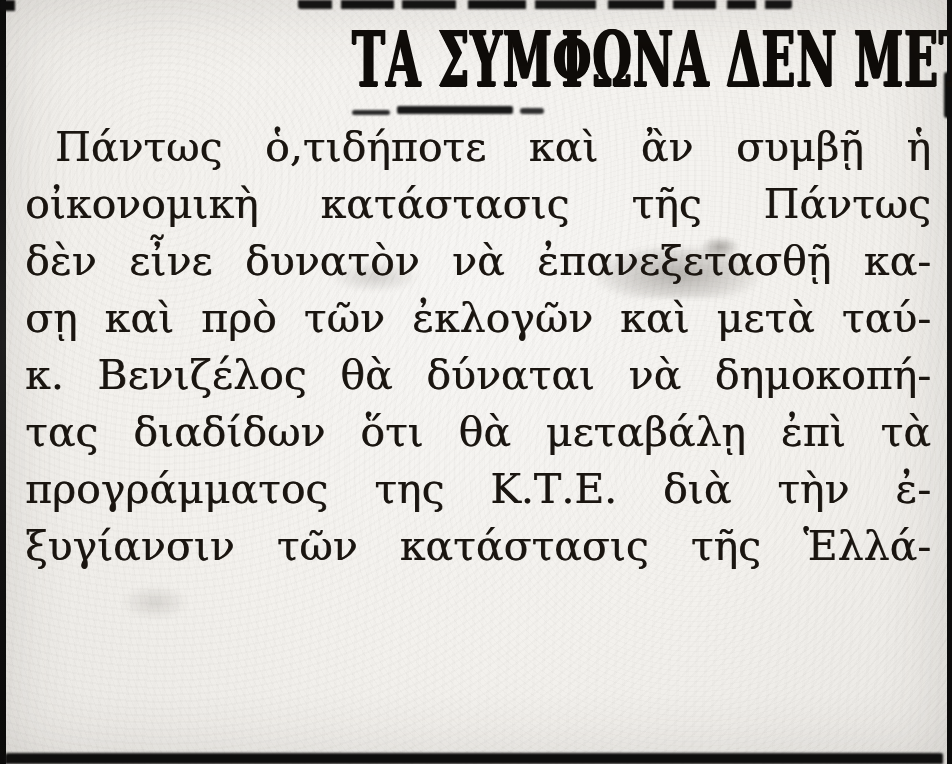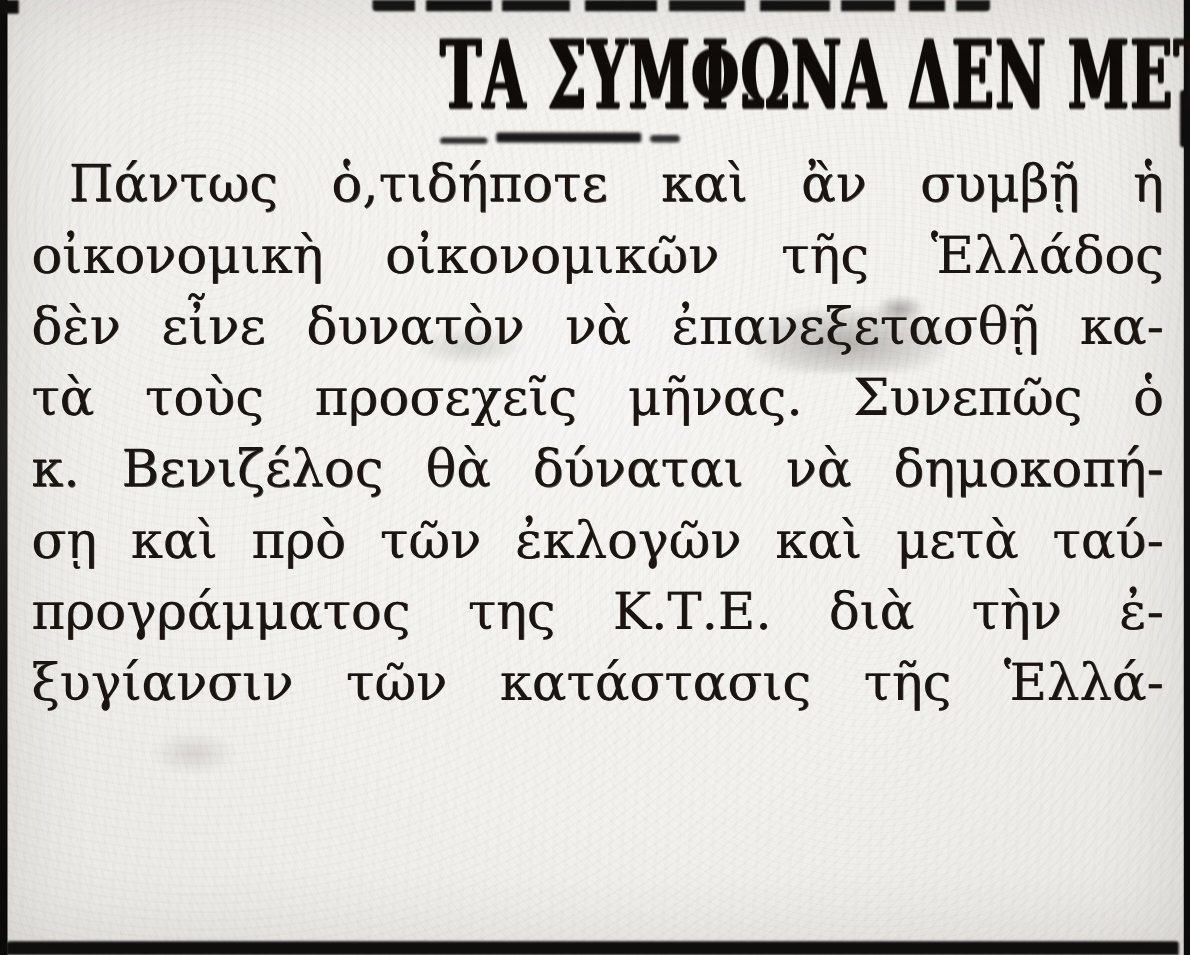--- a/index.html
+++ b/index.html
@@ -183,25 +183,25 @@
   </div>
 
   <div class="headline-rule">
     <span class="seg-a"></span>
     <span class="seg-b"></span>
     <span class="seg-c"></span>
   </div>
 
   <div class="article-body">
     <div class="line first">Πάντως ὁ,τιδήποτε καὶ ἂν συμβῇ ἡ</div>
-    <div class="line">οἰκονομικὴ οἰκονομικῶν τῆς Ἑλλάδος</div>
+    <div class="line">οἰκονομικὴ κατάστασις τῆς Πάντως</div>
     <div class="line">δὲν εἶνε δυνατὸν νὰ ἐπανεξετασθῇ κα-</div>
-    <div class="line">τὰ τοὺς προσεχεῖς μῆνας. Συνεπῶς ὁ</div>
+    <div class="line">σῃ καὶ πρὸ τῶν ἐκλογῶν καὶ μετὰ ταύ-</div>
     <div class="line">κ. Βενιζέλος θὰ δύναται νὰ δημοκοπή-</div>
-    <div class="line">σῃ καὶ πρὸ τῶν ἐκλογῶν καὶ μετὰ ταύ-</div>
+    <div class="line">τας διαδίδων ὅτι θὰ μεταβάλῃ ἐπὶ τὰ</div>
     <div class="line">προγράμματος της Κ.Τ.Ε. διὰ τὴν ἐ-</div>
     <div class="line">ξυγίανσιν τῶν κατάστασις τῆς Ἑλλά-</div>
   </div>
 
   <div class="smudge smudge-1"></div>
   <div class="smudge smudge-2"></div>
   <div class="smudge smudge-3"></div>
   <div class="smudge smudge-4"></div>
 
   <div class="vignette"></div>

